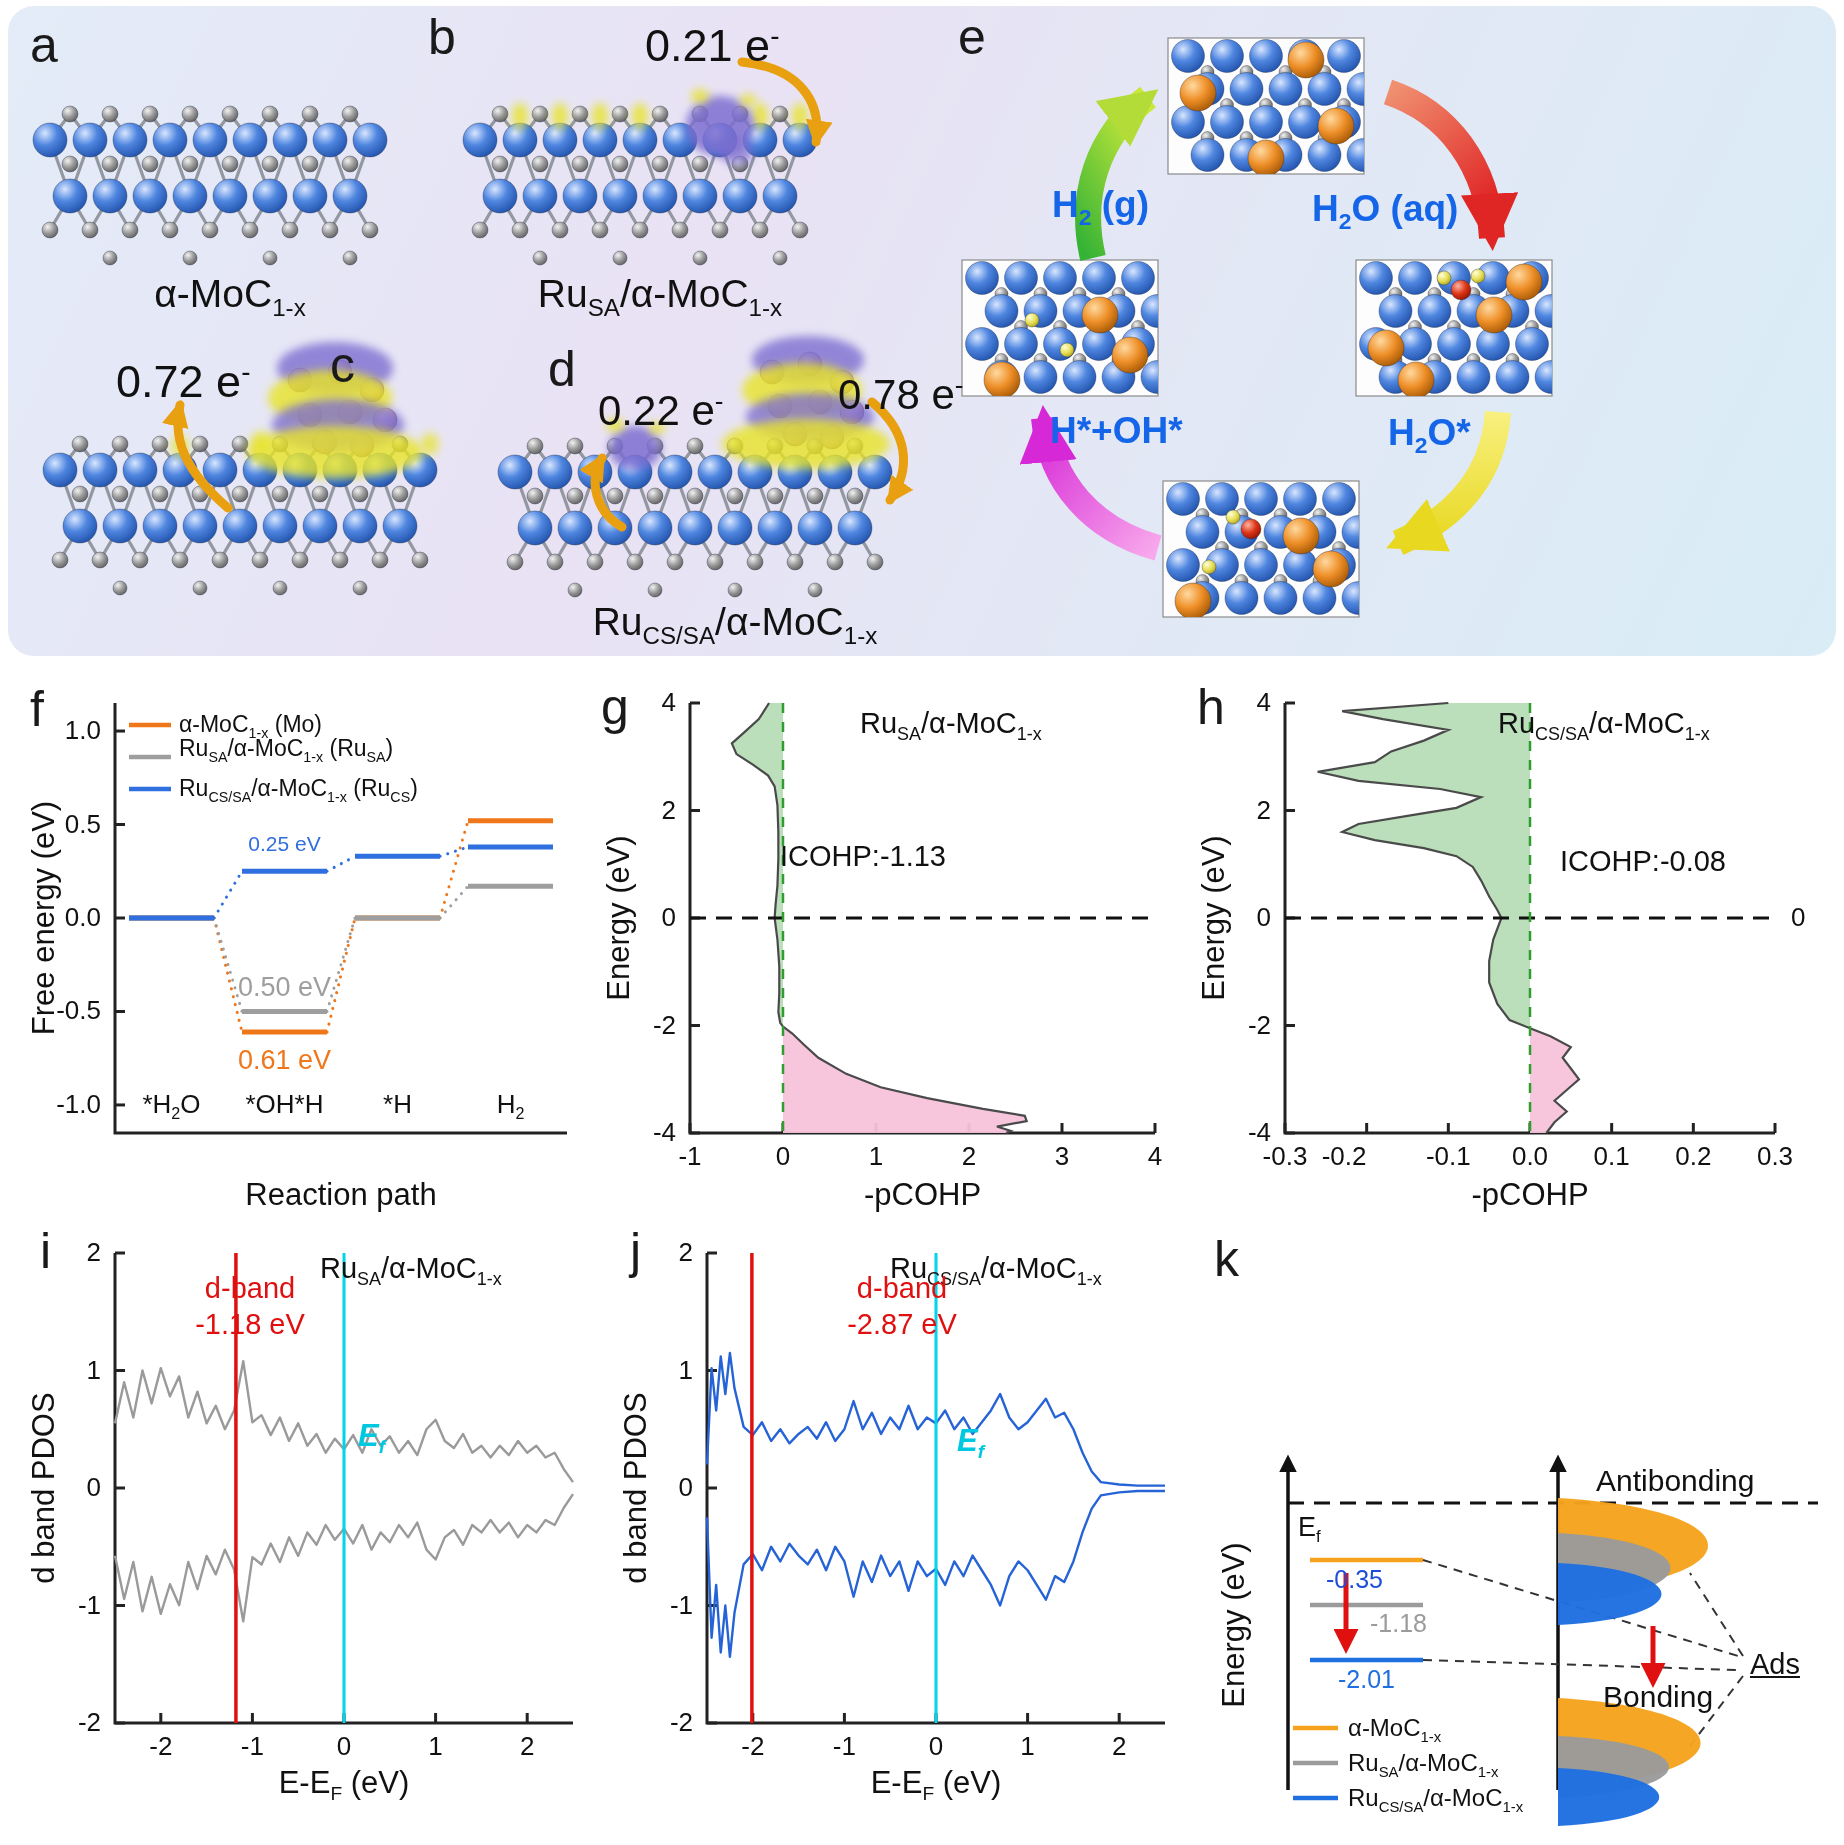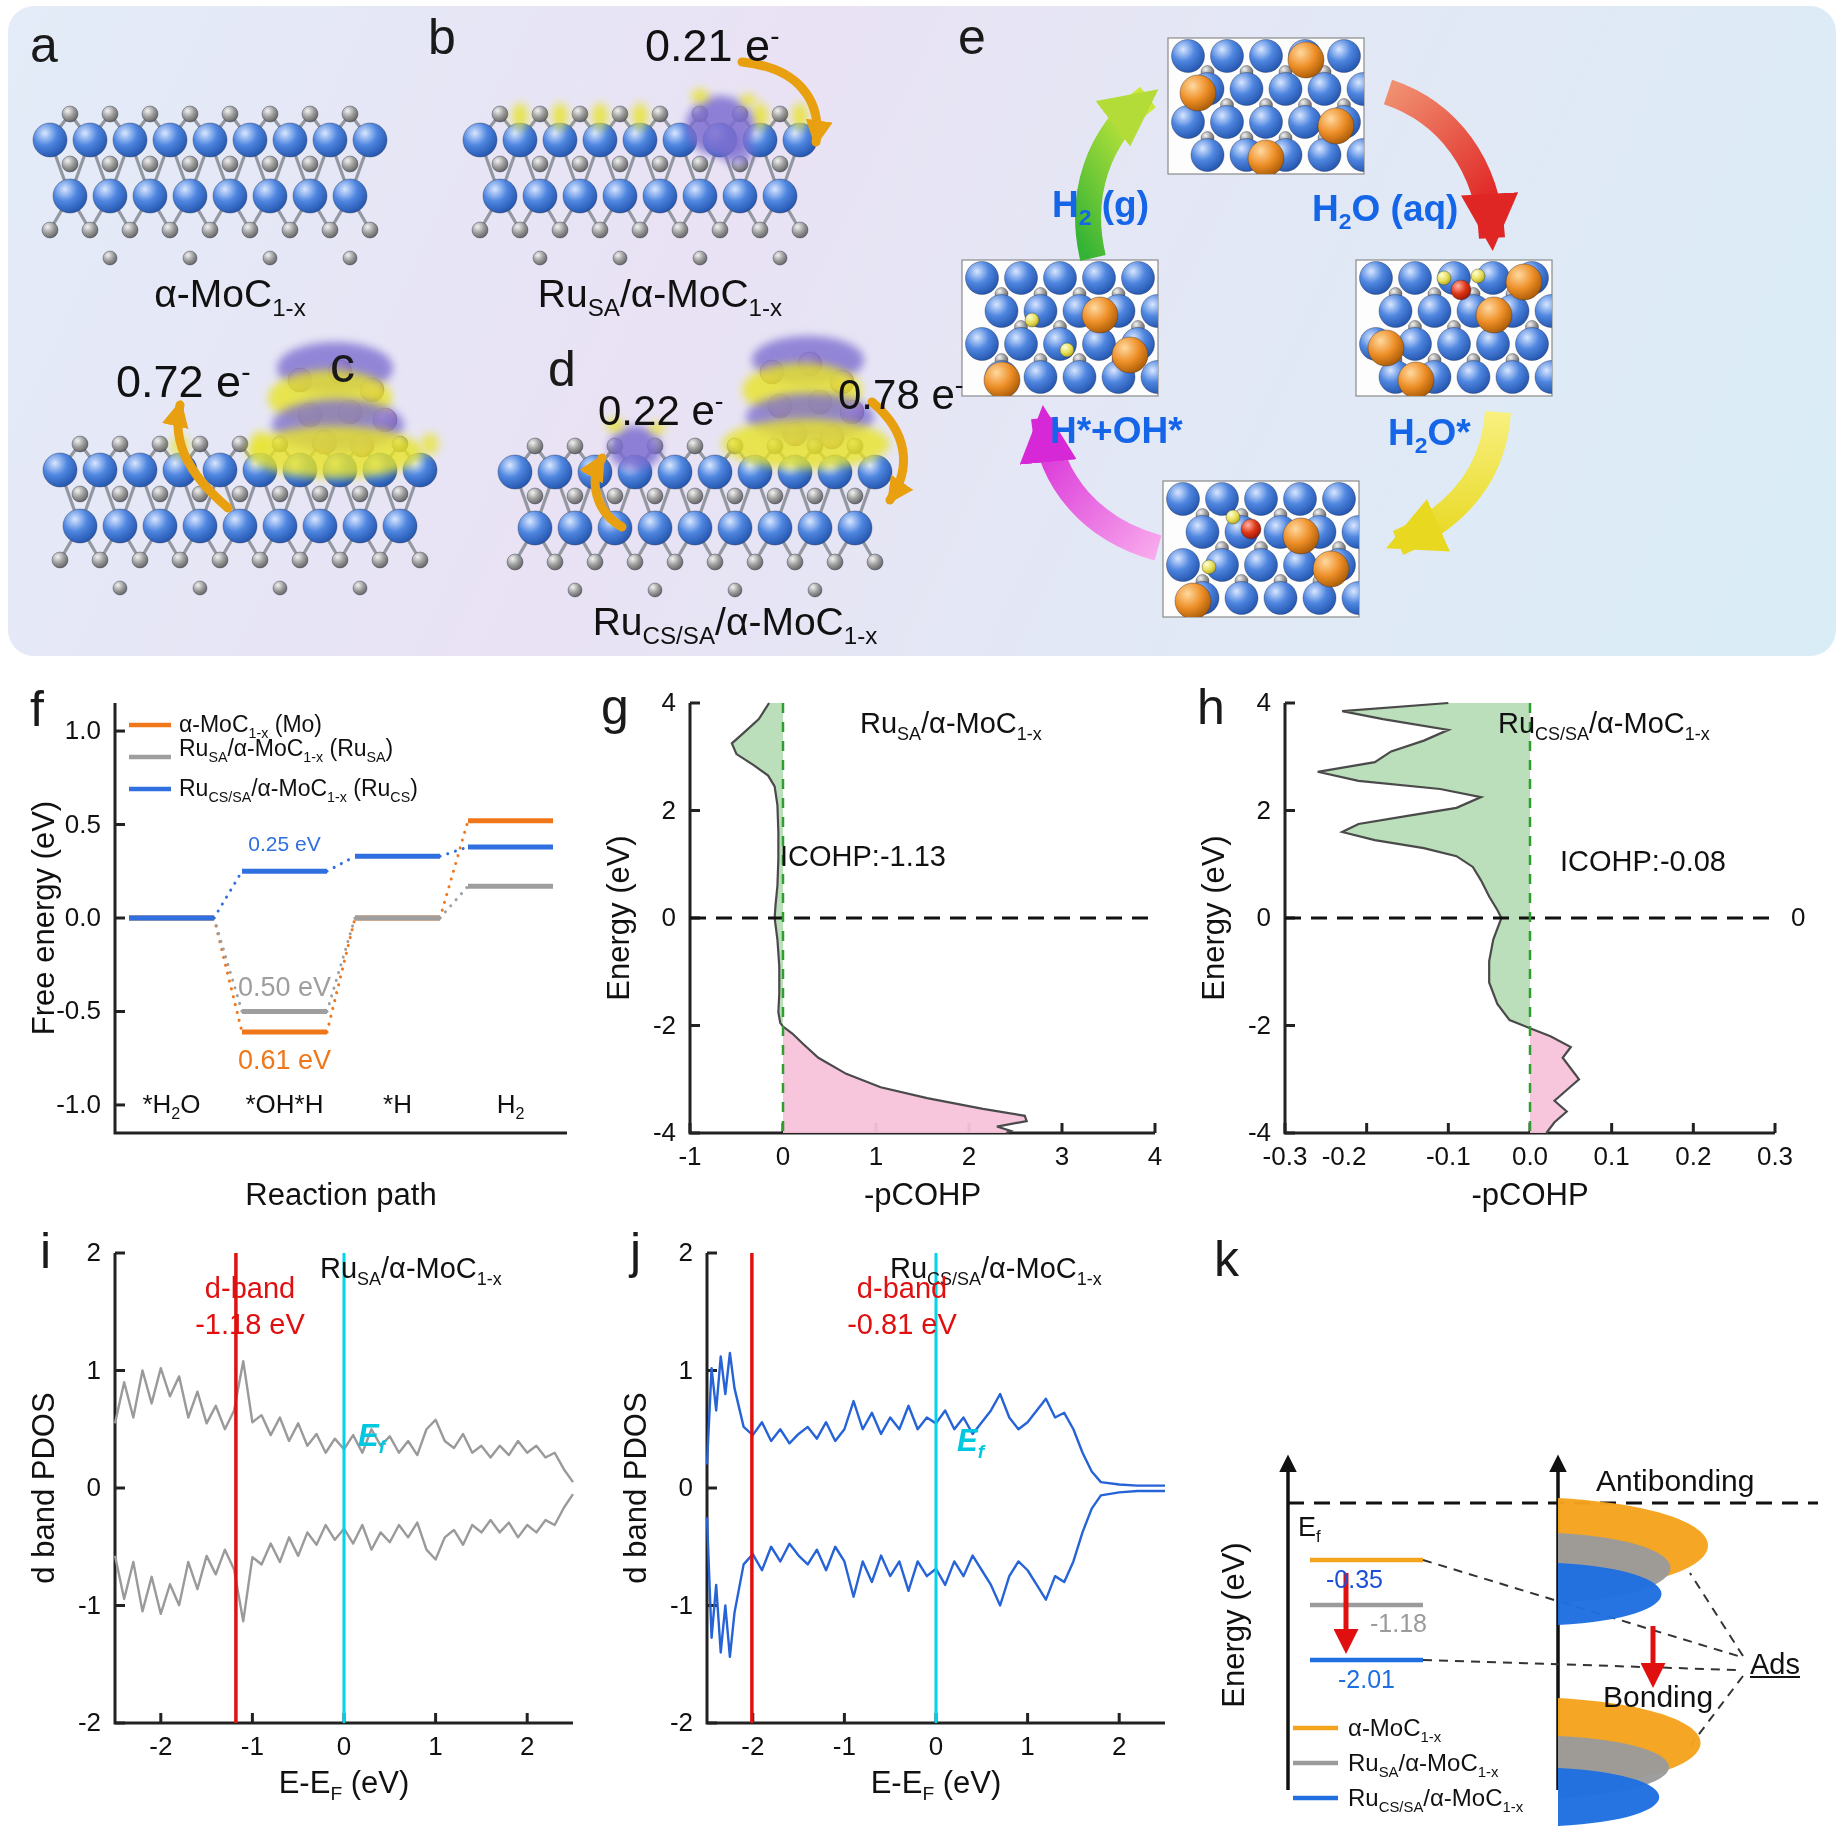--- a/index.html
+++ b/index.html
@@ -923,21 +923,21 @@
       <div class="tick" style="left: 279px; top: 503px; width: 90px; text-align: center;">0</div>
       <div class="tick" style="left: 370.6px; top: 503px; width: 90px; text-align: center;">1</div>
       <div class="tick" style="left: 462.2px; top: 503px; width: 90px; text-align: center;">2</div>
       <div class="axlab" style="left: 24px; top: 260px; white-space: nowrap; transform: translate(-50%, -50%) rotate(-90deg);">d band PDOS</div>
       <div class="axlab" style="left: 324px; top: 557px; white-space: nowrap; transform: translate(-50%, -50%);">E-E<sub>F</sub> (eV)</div>
     </div>
 
   <div id="ch-j" class="chart" style="left:612px;top:1228px;width:575px;height:600px">
     <div class="ct" style="left:278px;top:24px">Ru<sub>CS/SA</sub>/α-MoC<sub>1-x</sub></div>
     <div class="ct red center" style="left:200px;top:44px;width:180px">d-band</div>
-    <div class="ct red center" style="left:190px;top:80px;width:200px">-0.81 eV</div>
+    <div class="ct red center" style="left:190px;top:80px;width:200px">-2.87 eV</div>
     <div class="ef" style="left:345px;top:195px">E<sub>f</sub></div>
   <svg width="575" height="600" style="position:absolute;left:0;top:0;z-index:1">
         <path d="M 95,25 L 95,495 L 553,495" stroke="#222" stroke-width="3" fill="none"></path>
         <line x1="95" y1="495" x2="105" y2="495" stroke="#222" stroke-width="3"></line>
         <line x1="95" y1="377.5" x2="105" y2="377.5" stroke="#222" stroke-width="3"></line>
         <line x1="95" y1="260" x2="105" y2="260" stroke="#222" stroke-width="3"></line>
         <line x1="95" y1="142.5" x2="105" y2="142.5" stroke="#222" stroke-width="3"></line>
         <line x1="95" y1="25" x2="105" y2="25" stroke="#222" stroke-width="3"></line>
         <line x1="140.8" y1="495" x2="140.8" y2="485" stroke="#222" stroke-width="3"></line>
         <line x1="232.4" y1="495" x2="232.4" y2="485" stroke="#222" stroke-width="3"></line>

